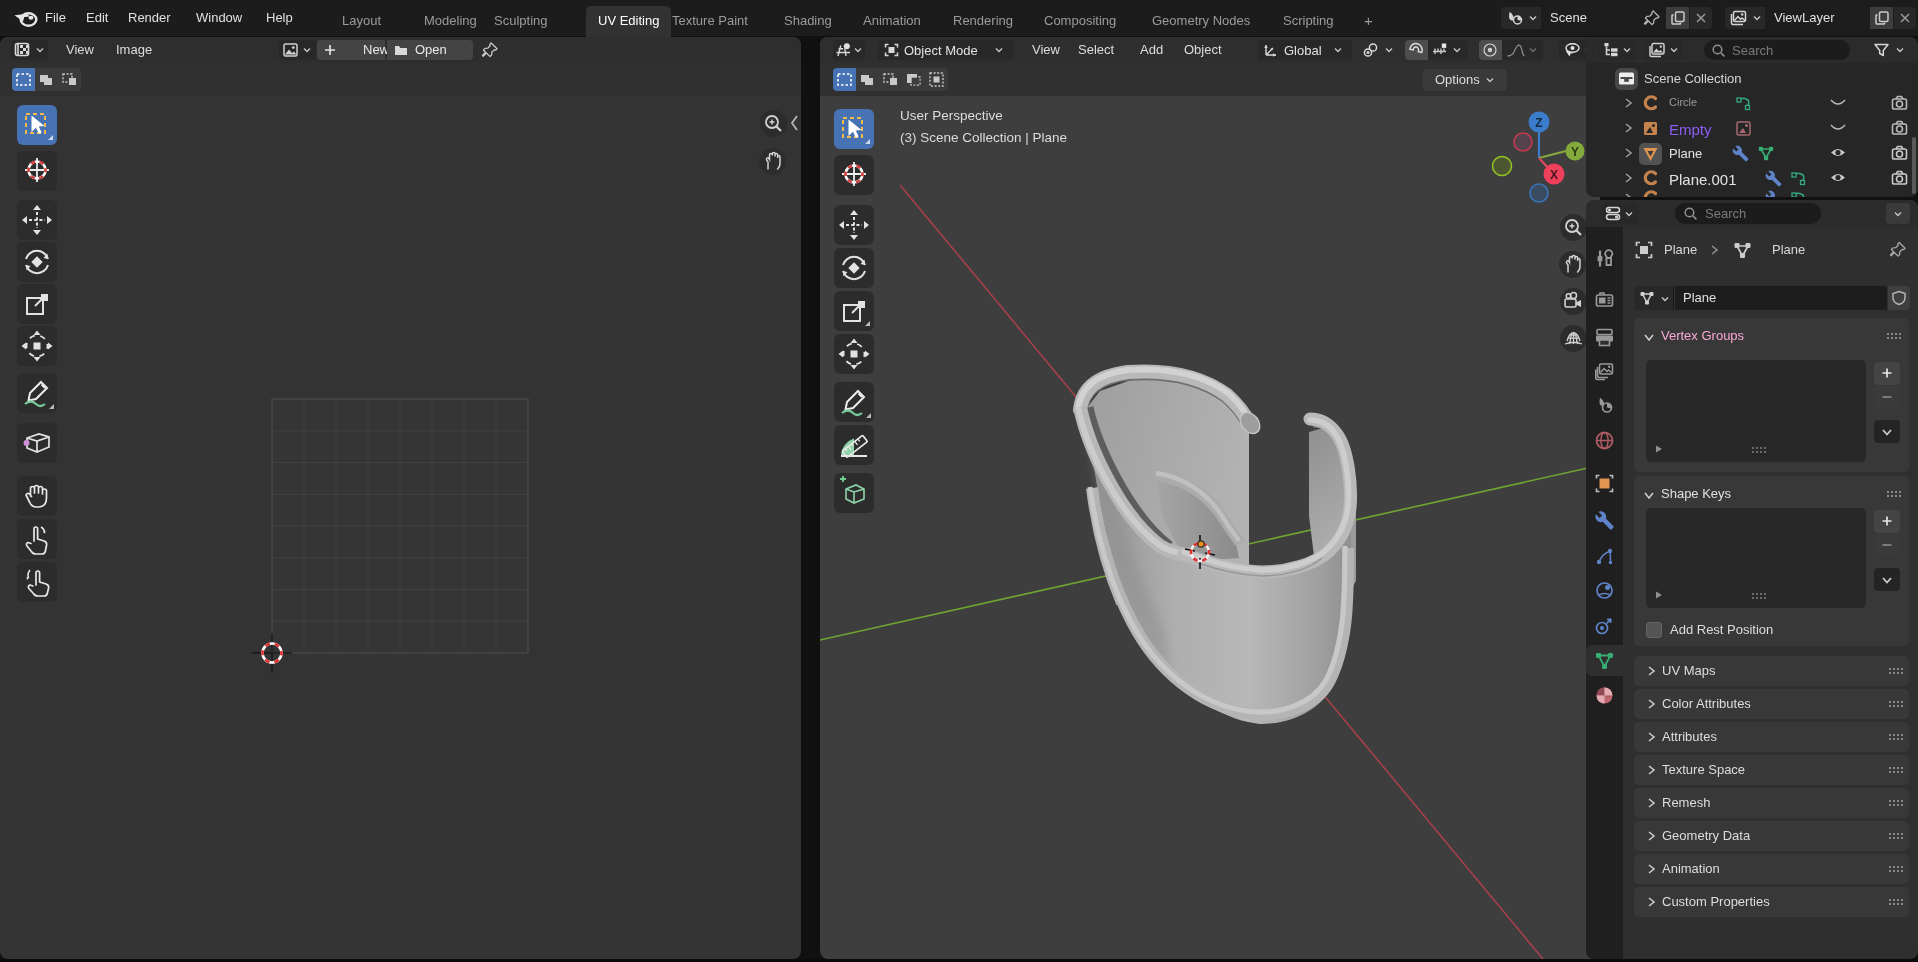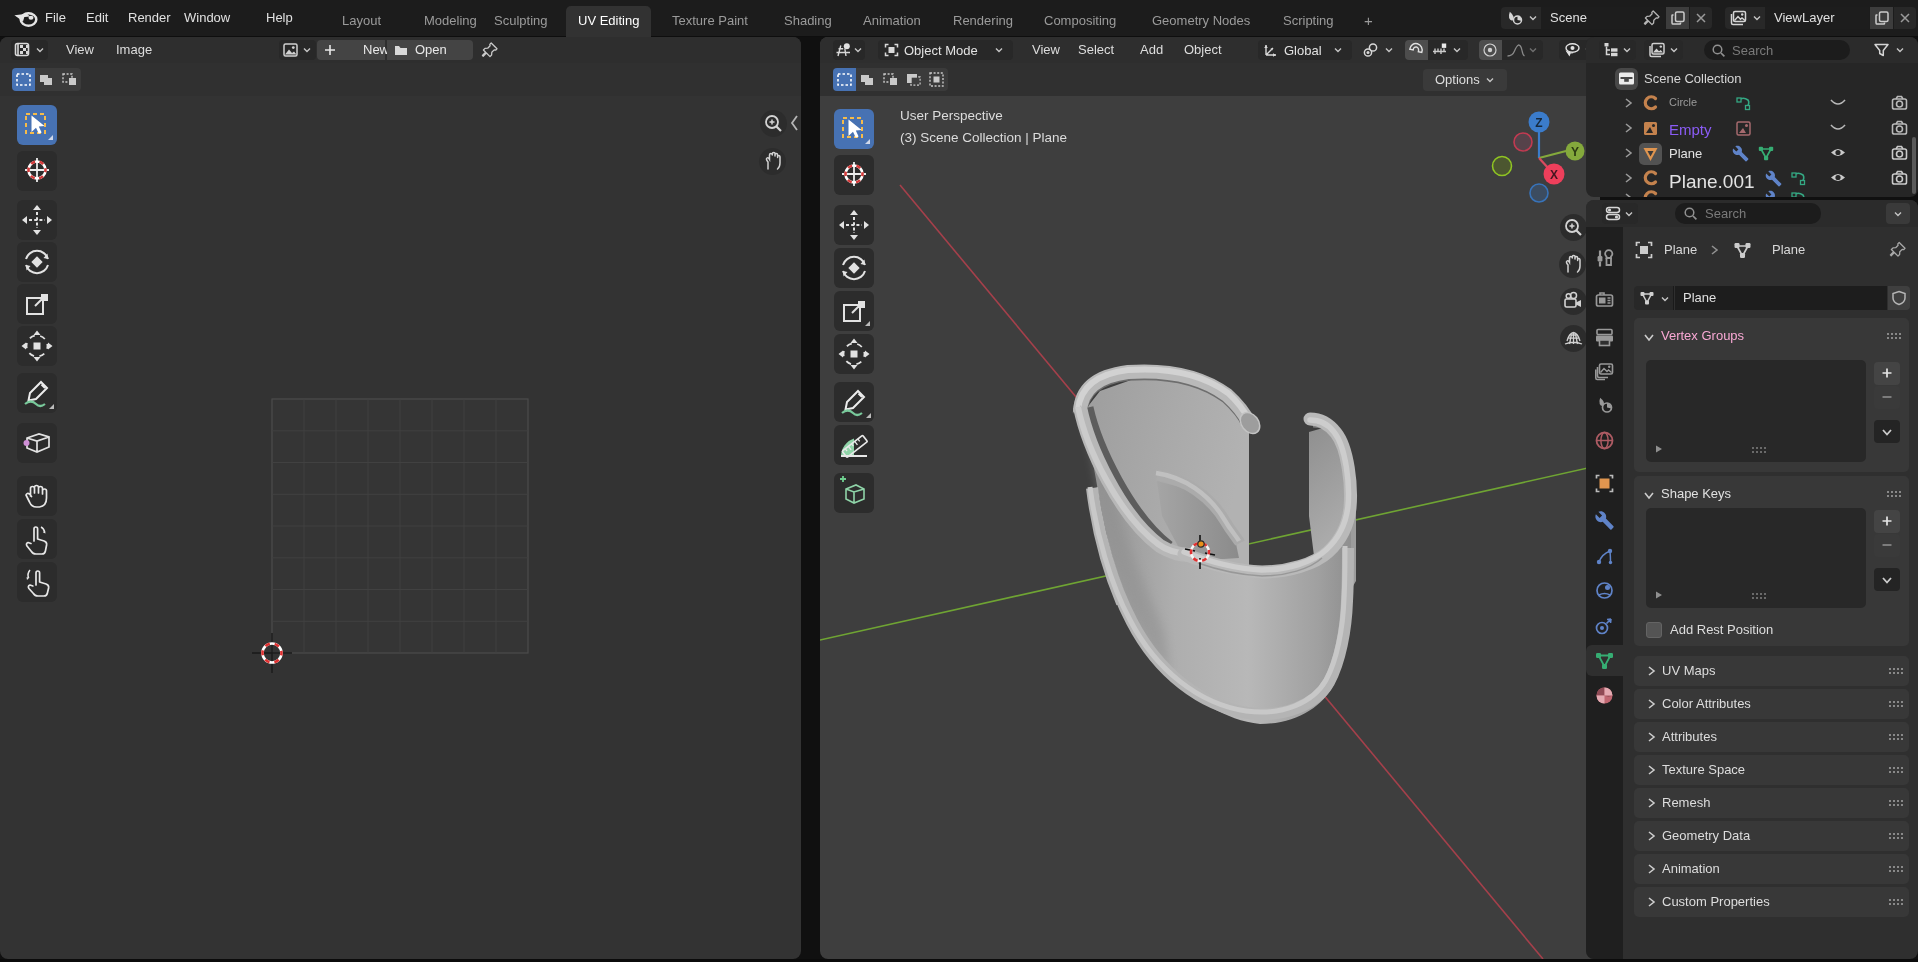--- a/index.html
+++ b/index.html
@@ -3,21 +3,21 @@
 <meta charset="utf-8">
 <style>
 * { margin:0; padding:0; box-sizing:border-box; }
 html,body { width:1918px; height:962px; overflow:hidden; background:#101010; font-family:"Liberation Sans", sans-serif; }
 .abs { position:absolute; }
 #app { position:relative; width:1918px; height:962px; background:#101010; }
 
 #topbar { left:0; top:0; width:1918px; height:37px; background:#1c1c1c; border-bottom:1px solid #0e0e0e; color:#dcdcdc; font-size:13px; }
 .menu { position:absolute; top:0; height:37px; line-height:36px; color:#e0e0e0; }
 .tab { position:absolute; top:6px; height:31px; line-height:30px; color:#9b9b9b; border-radius:5px 5px 0 0; padding:0 12px; }
-.tab.active { background:#323232; color:#ffffff; }
+.tab.active { background:#323232; color:#ffffff;margin-left:20px; }
 
 .hdr { background:#2e2e2e; }
 .toolrow { background:#303030; }
 .pill { position:absolute; height:23px; width:23px; background:#3b3b3b; }
 .pill.blue { background:#4772b3; }
 
 .wdark { background:#282828; border-radius:4px; }
 .btn { background:#444444; border-radius:4px; color:#e8e8e8; }
 .txt { position:absolute; white-space:nowrap; }
 
@@ -36,21 +36,21 @@
   <div class="abs" id="topbar">
     <svg class="abs" style="left:13px;top:8px" width="26" height="21" viewBox="0 0 26 21">
       <ellipse cx="15.5" cy="11.5" rx="7.8" ry="6.2" fill="none" stroke="#e5e5e5" stroke-width="2.5"></ellipse>
       <ellipse cx="18" cy="9.8" rx="2.5" ry="2" fill="#e5e5e5"></ellipse>
       <path d="M1.5 7.2 L14 5.8 L17 8.6 L6.5 9.4 Z" fill="#e5e5e5"></path>
       <path d="M1.5 7.2 L10 13.6 L11.3 9 Z" fill="#e5e5e5"></path>
     </svg>
     <div class="menu" style="left:45px">File</div>
     <div class="menu" style="left:86px">Edit</div>
     <div class="menu" style="left:128px">Render</div>
-    <div class="menu" style="left:184px">Window</div>
+    <div class="menu" style="left:196px">Window</div>
     <div class="menu" style="left:266px">Help</div>
     <div class="tab" style="left:330px">Layout</div>
     <div class="tab" style="left:412px">Modeling</div>
     <div class="tab" style="left:482px">Sculpting</div>
     <div class="tab active" style="left:566px">UV Editing</div>
     <div class="tab" style="left:660px">Texture Paint</div>
     <div class="tab" style="left:772px">Shading</div>
     <div class="tab" style="left:851px">Animation</div>
     <div class="tab" style="left:941px">Rendering</div>
     <div class="tab" style="left:1032px">Compositing</div>
@@ -736,21 +736,21 @@
         <path d="M5 4 L6.5 1.5 H10.5 L12 4" fill="none" stroke="#c9c9c9" stroke-width="1.6"></path>
         <circle cx="8.5" cy="9" r="3" fill="none" stroke="#c9c9c9" stroke-width="1.6"></circle>
       </svg>
 
     <svg class="abs" style="left:36px;top:135px" width="12" height="12" viewBox="0 0 12 12">
         <path d="M4 2 L9 6 L4 10" fill="none" stroke="#999999" stroke-width="1.6"></path>
       </svg>
     <svg class="abs" style="left:56px;top:133px" width="17" height="17" viewBox="0 0 17 17">
         <path d="M13.5 3.5 A6 6 0 1 0 13.5 12" fill="none" stroke="#c4824d" stroke-width="3.2" stroke-linecap="round"></path>
       </svg>
-    <div class="txt" style="left:83px;top:134px;font-size:19px;color:#e3e3e3;">Plane.001</div>
+    <div class="txt" style="left:83px;top:134px;font-size:15px;color:#e3e3e3;">Plane.001</div>
     <svg class="abs" style="left:179px;top:133px" width="17" height="17" viewBox="0 0 17 17">
         <path d="M16.2 13.6 l-6.5 -6.5 c0.6 -1.6 0.3 -3.6 -1.1 -4.9 c-1.4 -1.4 -3.6 -1.7 -5.3 -0.9 l3.1 3.1 l-2.1 2.1 l-3.1 -3.1 c-0.9 1.7 -0.5 3.9 0.9 5.3 c1.4 1.4 3.3 1.7 4.9 1.1 l6.5 6.5 c0.3 0.3 0.7 0.3 1 0 l1.6 -1.6 c0.4 -0.3 0.4 -0.8 0.1 -1.1 z" fill="#5f83c8"></path>
       </svg>
     <svg class="abs" style="left:204px;top:133px" width="17" height="17" viewBox="0 0 17 17">
         <path d="M4 5 Q8 1.5 13 5 Q15 8 12 12" fill="none" stroke="#34a883" stroke-width="1.6"></path>
         <rect x="2" y="3" width="4" height="4" fill="#262626" stroke="#34a883" stroke-width="1.3"></rect>
         <rect x="10.5" y="10.5" width="4" height="4" fill="#262626" stroke="#34a883" stroke-width="1.3"></rect>
       </svg>
     <svg class="abs" style="left:243px;top:133px" width="18" height="15" viewBox="0 0 18 15">
         <path d="M2 7.5 Q9 0.5 16 7.5 Q9 14.5 2 7.5 Z" fill="#c9c9c9"></path>

